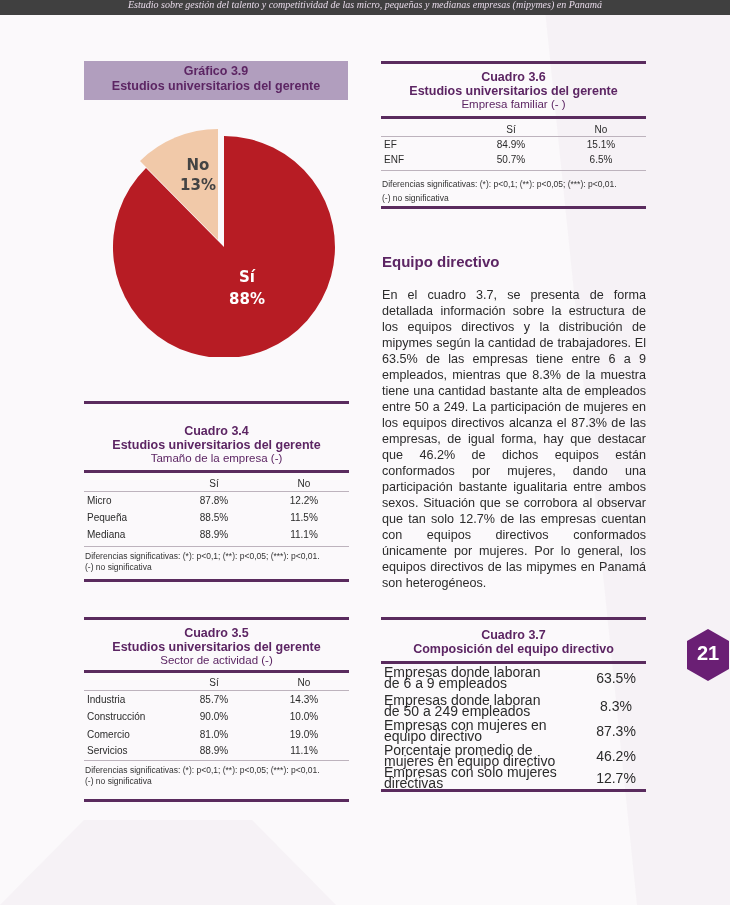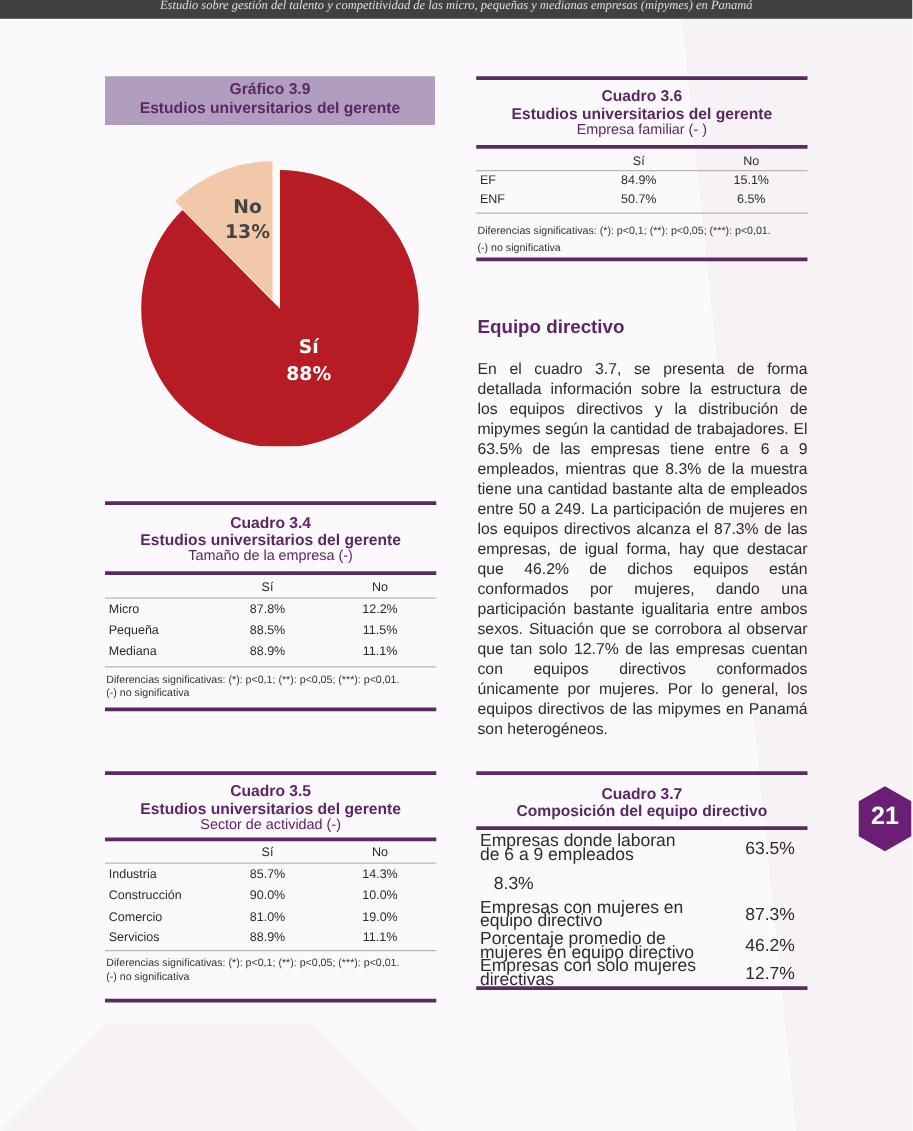--- a/index.html
+++ b/index.html
@@ -105,21 +105,21 @@
   <div class="note" style="margin-top:6px;">Diferencias significativas: (*): p&lt;0,1; (**): p&lt;0,05; (***): p&lt;0,01.</div>
   <div class="note">(-) no significativa</div>
   <div class="rule-thick" style="margin-top:1px;"></div>
 </div>
 
 <div class="section-title">Equipo directivo</div>
 <div class="para">En el cuadro 3.7, se presenta de forma detallada información sobre la estructura de los equipos directivos y la distribución de mipymes según la cantidad de trabajadores. El 63.5% de las empresas tiene entre 6 a 9 empleados, mientras que 8.3% de la muestra tiene una cantidad bastante alta de empleados entre 50 a 249. La participación de mujeres en los equipos directivos alcanza el 87.3% de las empresas, de igual forma, hay que destacar que 46.2% de dichos equipos están conformados por mujeres, dando una participación bastante igualitaria entre ambos sexos. Situación que se corrobora al observar que tan solo 12.7% de las empresas cuentan con equipos directivos conformados únicamente por mujeres. Por lo general, los equipos directivos de las mipymes en Panamá son heterogéneos.</div>
 
 <div class="tbl" style="left:84px;top:401px;width:265px;">
   <div class="rule-thick"></div>
-  <div class="cap" style="margin-top:7px;">Cuadro 3.4</div>
+  <div class="cap" style="margin-top:20px;">Cuadro 3.4</div>
   <div class="cap">Estudios universitarios del gerente</div>
   <div class="sub">Tamaño de la empresa (-)</div>
   <div class="rule-thick" style="margin-top:5px;"></div>
   <div class="row" style="height:16px;margin-top:2px;">
     <span class="c0"></span>
     <span class="c1">Sí</span>
     <span class="c2">No</span>
   </div>
   <div class="rule-thin"></div>
   <div class="row" style="height:17px;">
@@ -184,20 +184,21 @@
 <div class="tbl t37" style="left:381px;top:617px;width:265px;">
   <div class="rule-thick"></div>
   <div class="cap" style="margin-top:8px;">Cuadro 3.7</div>
   <div class="cap">Composición del equipo directivo</div>
   <div class="rule-thick" style="margin-top:5px;"></div>
   <div class="row" style="height:28px;">
     <span class="lbl" style="padding-right:40px;">Empresas donde laboran de 6 a 9 empleados</span>
     <span class="val">63.5%</span>
   </div>
   <div class="row" style="height:28px;">
+    <span class="lbl" style="padding-right:40px;">Empresas donde laboran de 50 a 249 empleados</span>
     <span class="val">8.3%</span>
   </div>
   <div class="row" style="height:22px;">
     <span class="lbl">Empresas con mujeres en equipo directivo</span>
     <span class="val">87.3%</span>
   </div>
   <div class="row" style="height:28px;">
     <span class="lbl">Porcentaje promedio de mujeres en equipo directivo</span>
     <span class="val">46.2%</span>
   </div>

